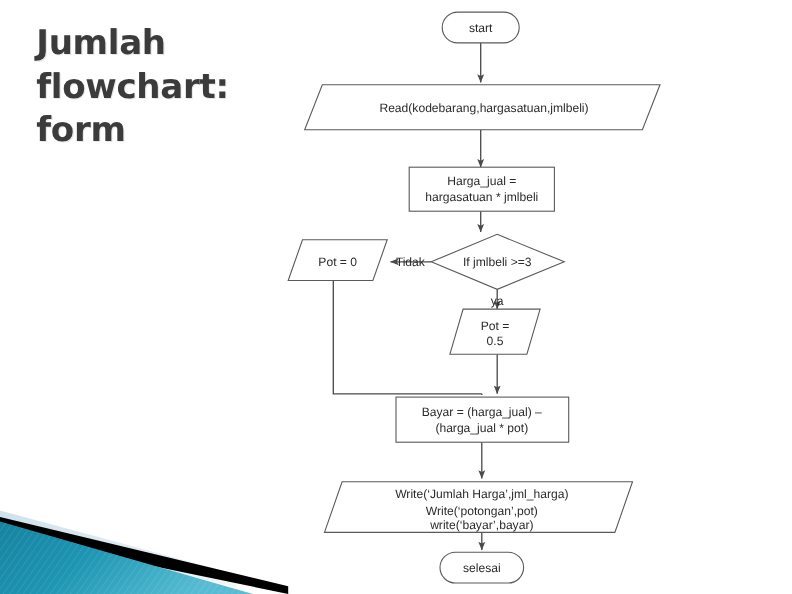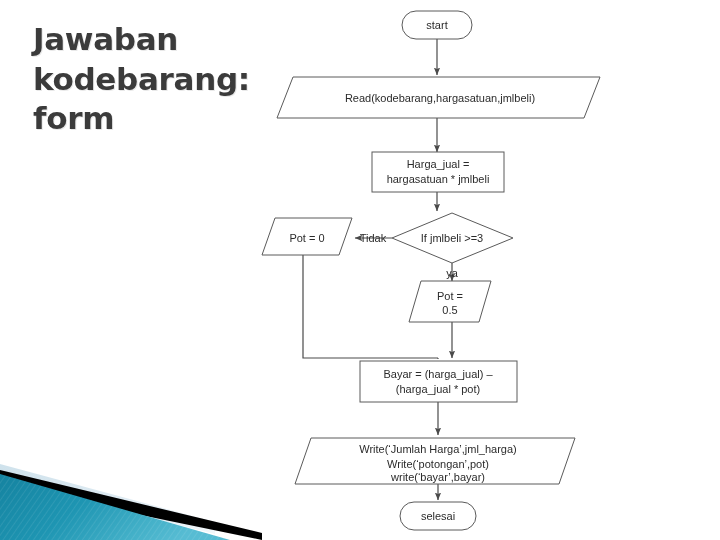--- a/index.html
+++ b/index.html
@@ -59,21 +59,21 @@
     left: 0;
     bottom: 0;
     pointer-events: none;
   }
 </style>
 </head>
 <body>
 
 <div id="slide">
 
-  <div id="title">Jawaban kodebarang:
+  <div id="title">Jumlah flowchart:
 form</div>
 
   <svg id="flow" width="720" height="540" viewBox="0 0 720 540">
 
     <defs>
       <marker id="arrow" markerWidth="8" markerHeight="8" refX="6.2" refY="3" orient="auto" markerUnits="strokeWidth">
         <path d="M0,0.4 L6.4,3 L0,5.6 L1.3,3 Z" fill="#4a4a4a"></path>
       </marker>
     </defs>
 

